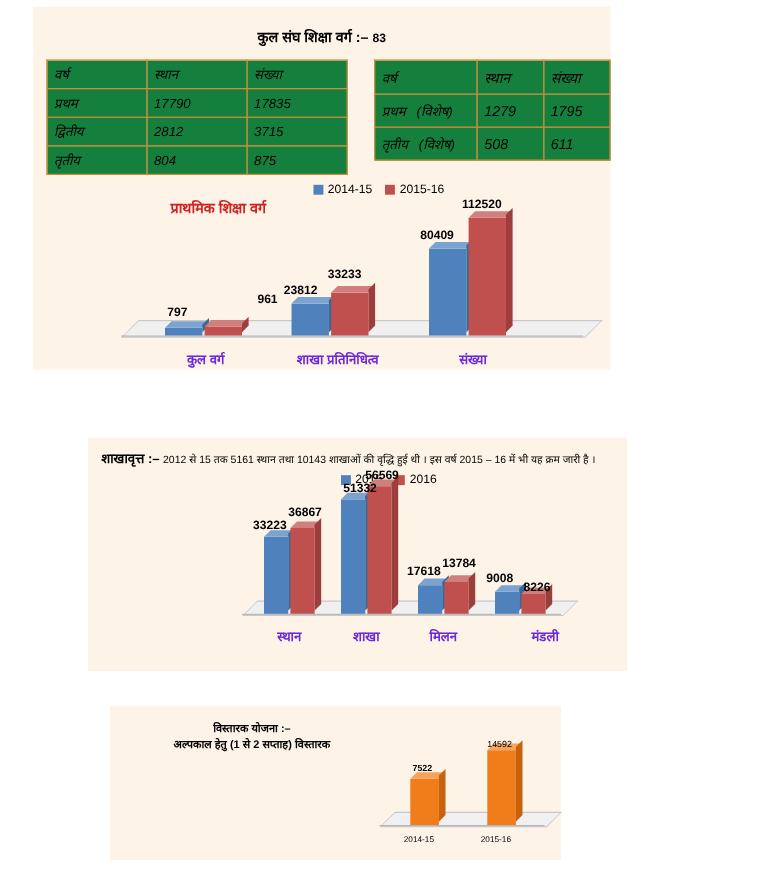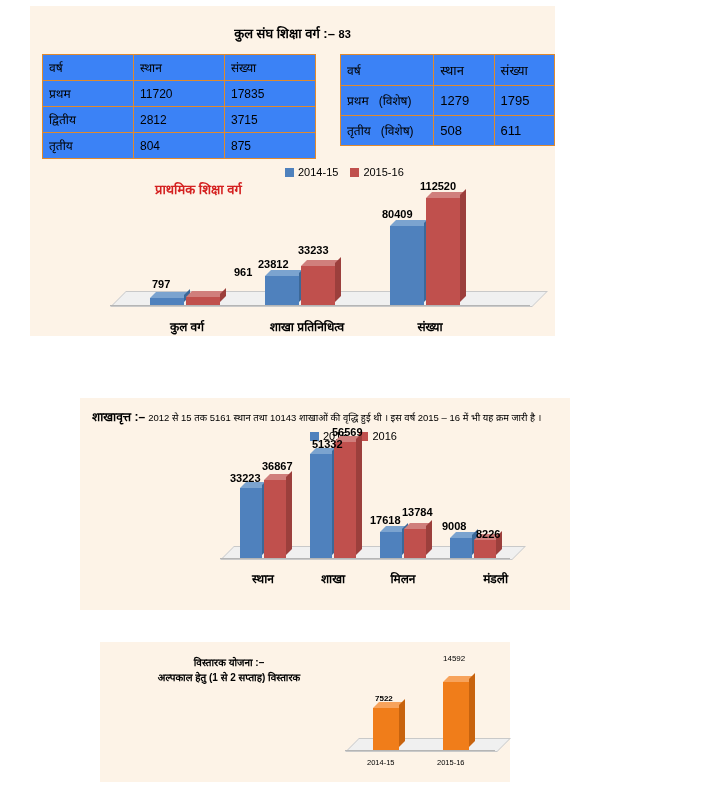--- a/index.html
+++ b/index.html
@@ -4,21 +4,21 @@
 <style>
   html,body{margin:0;padding:0;background:#ffffff;}
   body{width:705px;height:796px;font-family:"Liberation Sans",sans-serif;position:relative;overflow:hidden;}
 
   
   #panel1{position:absolute;left:30px;top:6px;width:525px;height:330px;background:#fdf3e7;}
   #panel1-title{position:absolute;left:0;top:18px;width:525px;text-align:center;font-size:13px;font-weight:bold;color:#000;}
   #panel1-title .small{font-size:11px;}
 
   table.tbl{border-collapse:collapse;position:absolute;font-size:12px;color:#000;}
-  table.tbl td{border:1px solid #e08a2e;padding:4px 6px;background:#3b82f6;}
+  table.tbl td{border:1px solid #e08a2e;padding:4px 6px;background:#15803d;font-style:italic;}
   #tblA{left:12px;top:48px;}
   #tblA td:nth-child(1){width:78px;}
   #tblA td:nth-child(2){width:78px;}
   #tblA td:nth-child(3){width:78px;}
   #tblB{left:310px;top:48px;}
   #tblB td{padding:6px 6px;}
   #tblB td:nth-child(1){width:92px;}
   #tblB td:nth-child(2){width:52px;font-size:13px;}
   #tblB td:nth-child(3){width:52px;font-size:13px;}
   .sp{display:inline-block;width:10px;}
@@ -35,21 +35,21 @@
 
   .plotfloor{position:absolute;background:#f0f0f0;border:1px solid #c9c9c9;}
   .bar{position:absolute;}
   .bar .front{position:absolute;left:0;bottom:0;width:100%;height:100%;}
   .bar .top{position:absolute;left:0;width:100%;height:6px;transform:skewX(-45deg);transform-origin:bottom left;}
   .bar .side{position:absolute;right:-6px;bottom:3px;width:6px;height:100%;transform:skewY(-45deg);transform-origin:bottom left;}
   .bl .front{background:#4f81bd;} .bl .top{background:#7ba3cf;} .bl .side{background:#3c6898;}
   .br .front{background:#c0504d;} .br .top{background:#d07f7c;} .br .side{background:#9c3f3c;}
   .bo .front{background:#f07d1a;} .bo .top{background:#f7a35c;} .bo .side{background:#c7630e;}
   .vlabel{position:absolute;font-size:11px;font-weight:bold;color:#000;white-space:nowrap;}
-  .catlabel{position:absolute;font-size:12px;font-weight:bold;color:#000000;white-space:nowrap;text-align:center;}
+  .catlabel{position:absolute;font-size:12px;font-weight:bold;color:#6d28d9;white-space:nowrap;text-align:center;}
 
   
   #panel2{position:absolute;left:80px;top:398px;width:490px;height:212px;background:#fdf3e7;}
   #p2-head{position:absolute;left:12px;top:10px;font-size:11px;color:#000;}
   #p2-head b{font-size:12px;margin-top:16px;}
   #p2-head span.note{font-size:9.5px;}
   #chart2{position:absolute;left:140px;top:30px;width:330px;height:178px;}
   #c2legend{left:90px;top:2px;}
 
   
@@ -74,21 +74,21 @@
 
   <table class="tbl" id="tblA">
     <tbody>
         <tr>
       <td>वर्ष</td>
       <td>स्थान</td>
       <td>संख्या</td>
     </tr>
     <tr>
       <td>प्रथम</td>
-      <td>11720</td>
+      <td>17790</td>
       <td>17835</td>
     </tr>
     <tr>
       <td>द्वितीय</td>
       <td>2812</td>
       <td>3715</td>
     </tr>
     <tr>
       <td>तृतीय</td>
       <td>804</td>
@@ -272,18 +272,18 @@
         <div class="top" style="top:-6px;"></div>
         <div class="side"></div>
     </div>
     <div class="bar bo" style="left:98px;top:34px;height:68px;width:26px;">
       <div class="front"></div>
         <div class="top" style="top:-6px;"></div>
         <div class="side"></div>
     </div>
 
     <div class="tinylabel" style="left:30px;top:46px;font-weight:bold;">7522</div>
-    <div class="tinylabel" style="left:98px;top:6px;">14592</div>
+    <div class="tinylabel" style="left:98px;top:24px;">14592</div>
 
     <div class="tinycat" style="left:22px;top:110px;">2014-15</div>
     <div class="tinycat" style="left:92px;top:110px;">2015-16</div>
   </div>
 </div>
 
 </body></html>

